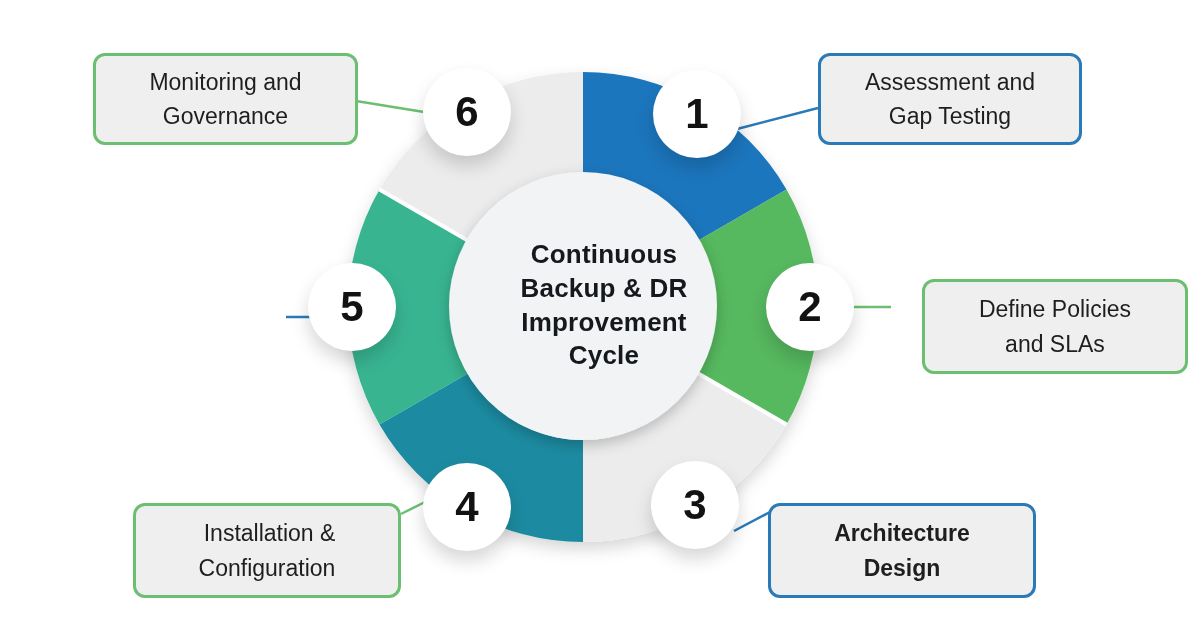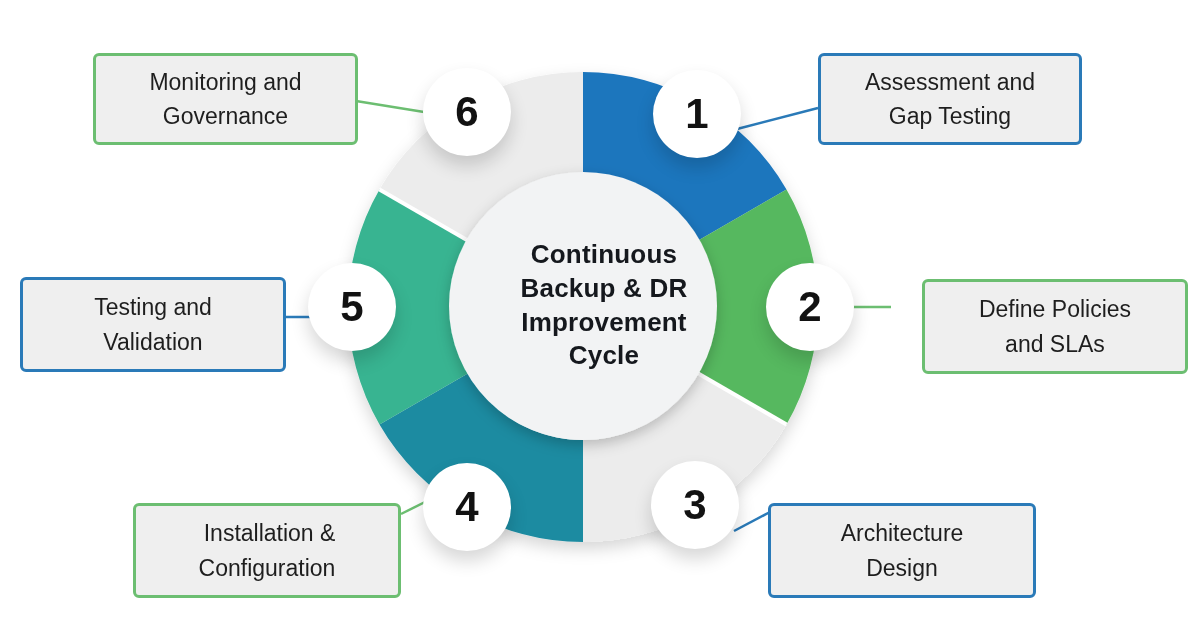--- a/index.html
+++ b/index.html
@@ -1,21 +1,21 @@
 <!DOCTYPE html>
 <html><head>
 <meta charset="utf-8">
 <style>
   html,body{margin:0;padding:0;background:#ffffff;}
   body{font-family:"Liberation Sans", sans-serif;}
   #stage{position:relative;width:1200px;height:627px;background:#ffffff;overflow:hidden;}
   #ringsvg{position:absolute;left:0;top:0;z-index:1;}
   .label-box{
     position:absolute;z-index:2;
-    background:#EFEFEF;border:3px solid #999;border-radius:6px;
+    background:#EFEFEF;border:3px solid #999;border-radius:12px;
     display:flex;align-items:center;justify-content:center;
     text-align:center;white-space:pre-line;
     font-size:23px;line-height:1.5;font-weight:500;color:#1E1E1E;
     box-sizing:border-box;
   }
   .badge{
     position:absolute;z-index:4;width:88px;height:88px;border-radius:50%;
     background:#ffffff;display:flex;align-items:center;justify-content:center;
     font-size:42px;font-weight:700;color:#121212;
     box-shadow:0 10px 18px rgba(0,0,0,0.16);
@@ -72,31 +72,27 @@
   </svg>
 
   <div class="label-box" style="left: 818px; top: 53px; width: 264px; height: 92px; border-color: rgb(42, 122, 184);">
     <span>Assessment and
 Gap Testing</span>
   </div>
   <div class="label-box" style="left: 890px; top: 279px; width: 266px; height: 95px; border-color: rgb(108, 190, 113); margin-left: 32px;">
     <span>Define Policies
 and SLAs</span>
   </div>
-  <div class="label-box" style="left: 768px; top: 503px; width: 268px; height: 95px; border-color: rgb(42, 122, 184);">
+  <div class="label-box" style="left: 768px; top: 503px; width: 268px; height: 95px; border-color: rgb(42, 122, 184); font-weight: bold;">
     <span>Architecture
 Design</span>
   </div>
   <div class="label-box" style="left: 133px; top: 503px; width: 268px; height: 95px; border-color: rgb(108, 190, 113); text-align: right;">
     <span>Installation &amp;
 Configuration</span>
-  </div>
-  <div class="label-box" style="left: 20px; top: 277px; width: 266px; height: 95px; border-color: rgb(42, 122, 184);">
-    <span>Testing and
-Validation</span>
   </div>
   <div class="label-box" style="left: 93px; top: 53px; width: 265px; height: 92px; border-color: rgb(108, 190, 113);">
     <span>Monitoring and
 Governance</span>
   </div>
 
   <div class="badge" style="left:653px;top:70px;">1</div>
   <div class="badge" style="left:766px;top:263px;">2</div>
   <div class="badge" style="left:651px;top:461px;">3</div>
   <div class="badge" style="left:423px;top:463px;">4</div>

